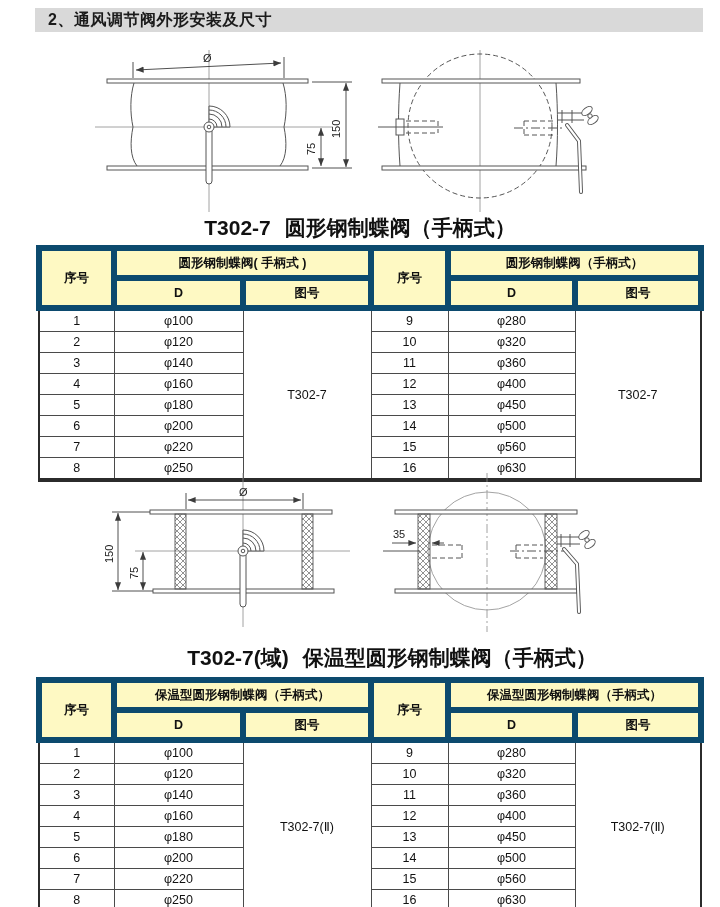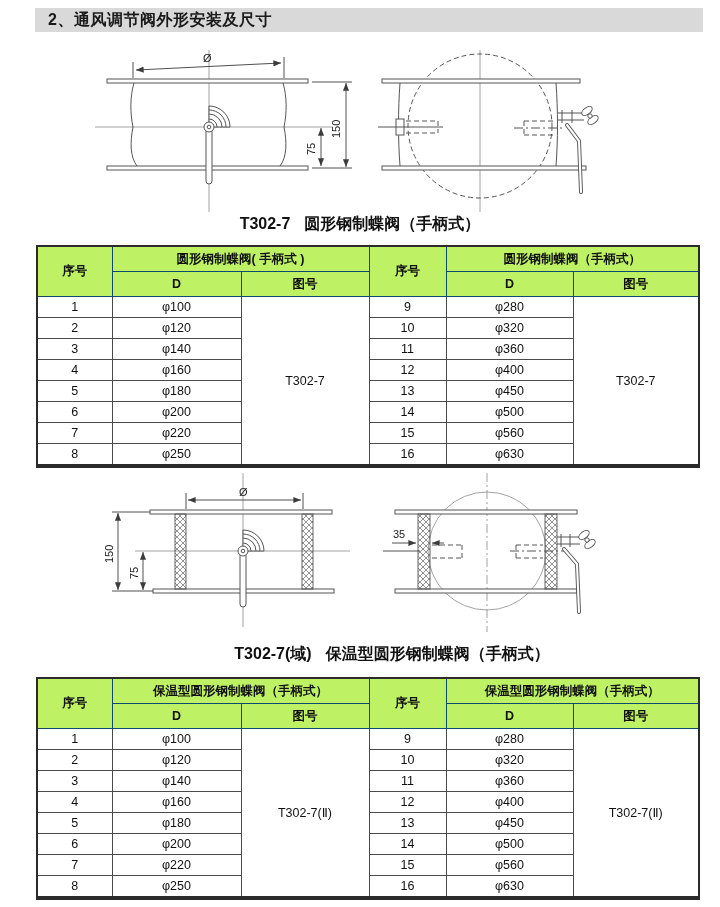--- a/index.html
+++ b/index.html
@@ -12,36 +12,36 @@
     background:#d9d9d9;display:flex;align-items:center;
   }
   .title-bar .title-text{
     padding-left:13px;font-size:16px;font-weight:bold;color:#1a1a1a;letter-spacing:0.5px;
   }
   .diagram{position:absolute;left:0;}
   #diagram1{top:45px;width:720px;height:170px;}
   #diagram2{top:465px;width:720px;height:180px;}
   .caption{
     position:absolute;left:0;width:720px;text-align:center;
-    font-size:16px;font-weight:bold;color:#111;
+    font-size:21px;font-weight:bold;color:#111;
   }
   #caption1{top:214px;}
   #caption2{top:644px;margin-left:32px;}
   .caption .model{margin-right:14px;}
   table.spec{
     position:absolute;left:36px;width:662px;
     border-collapse:collapse;table-layout:fixed;
     font-size:12.5px;color:#111;text-align:center;
     border:2px solid #2b2b2b;border-bottom-width:4px;
   }
   #table1{top:245px;}
   #table2{top:677px;}
   table.spec th{
-    background:#bef264;font-weight:bold;font-size:12.5px;
-    border:1px solid #0c4a6e;height:24px;padding:0;
+    background:#fef9c3;font-weight:bold;font-size:12.5px;
+    border:6px solid #0c4a6e;height:24px;padding:0;
   }
   table.spec td{
     background:#ffffff;border:1px solid #4a4a4a;height:20px;padding:0;
     font-weight:normal;
   }
   table.spec td.fig{font-size:12.5px;}
   
   .ln{stroke:#555;fill:none;stroke-width:1;}
   .part{fill:#ffffff;stroke:#555;stroke-width:1;}
   .cl{stroke:#8a8a8a;stroke-width:0.8;fill:none;}

